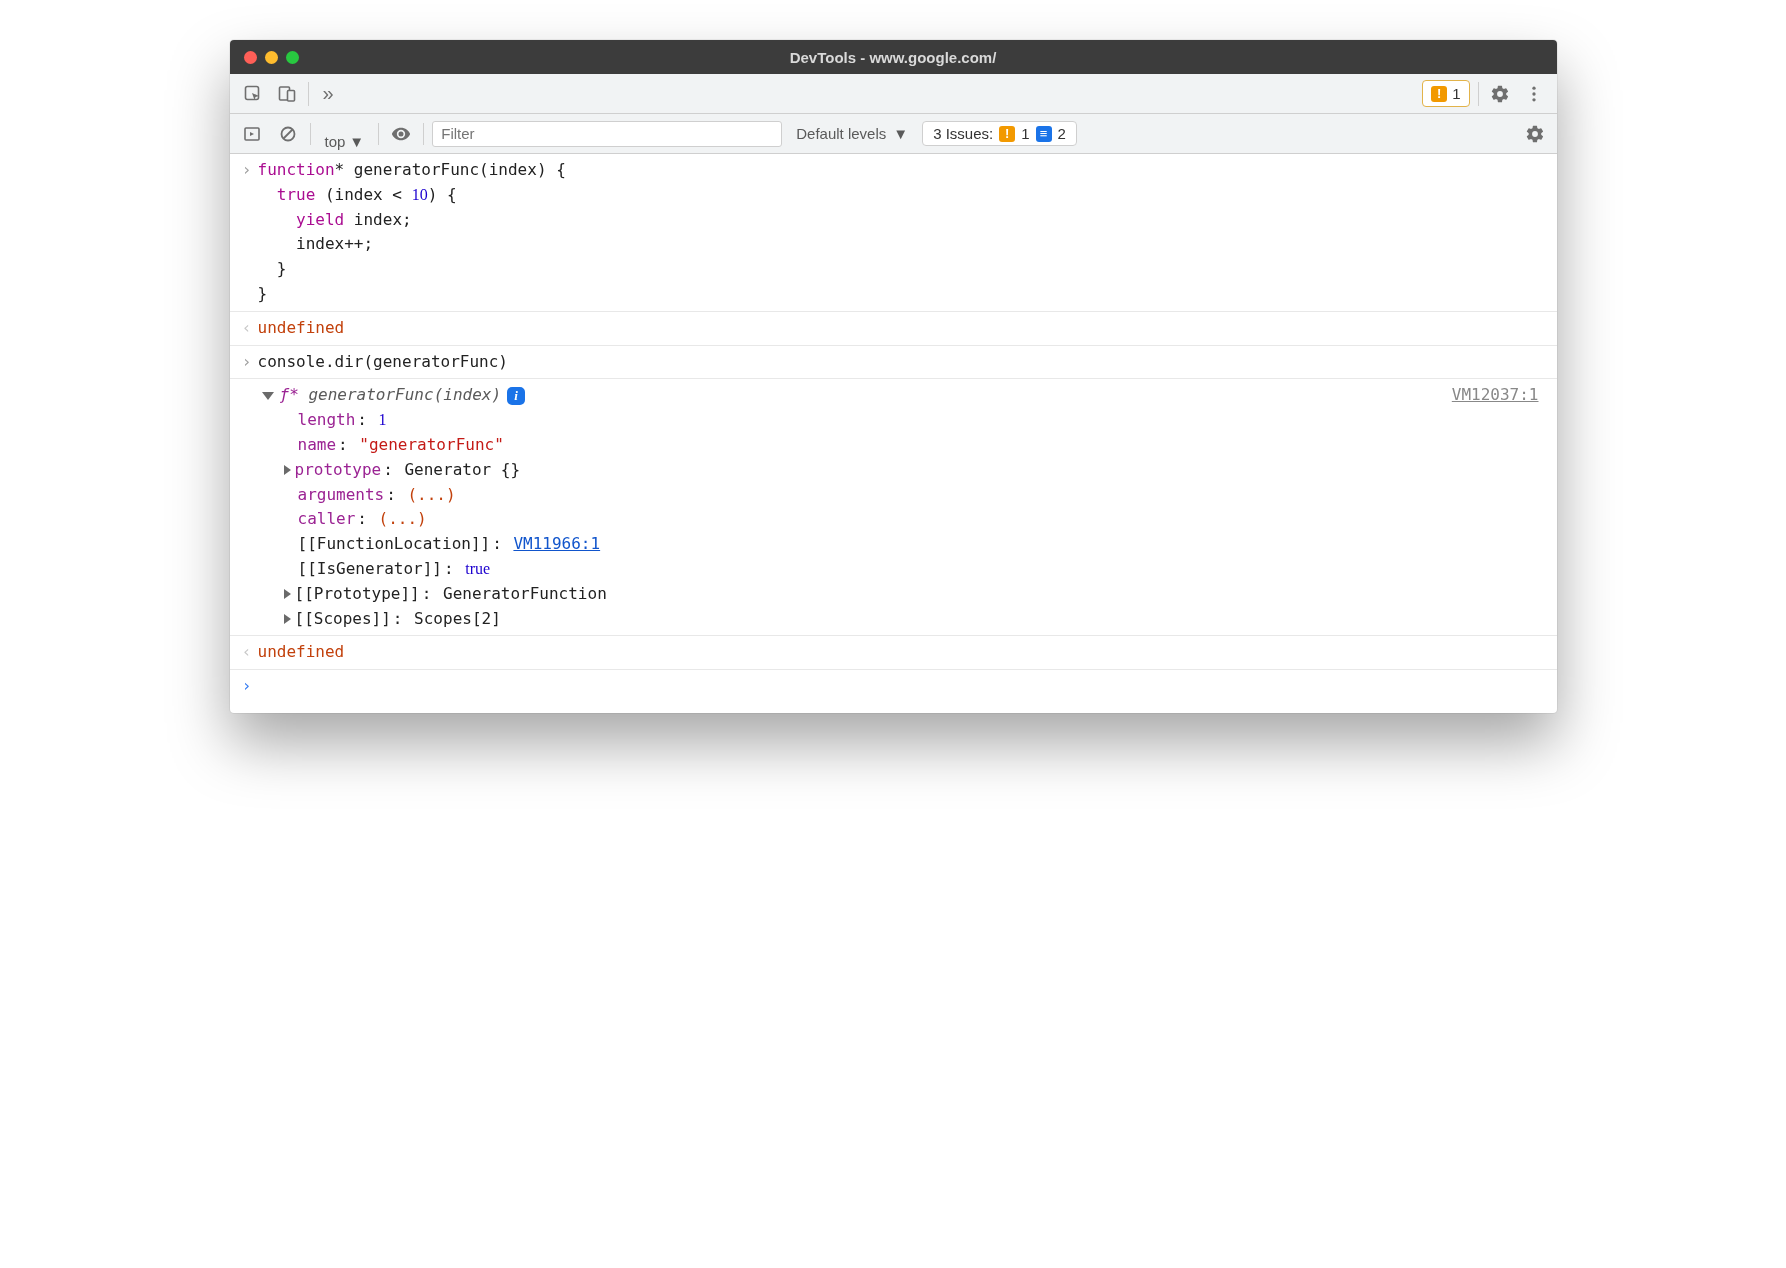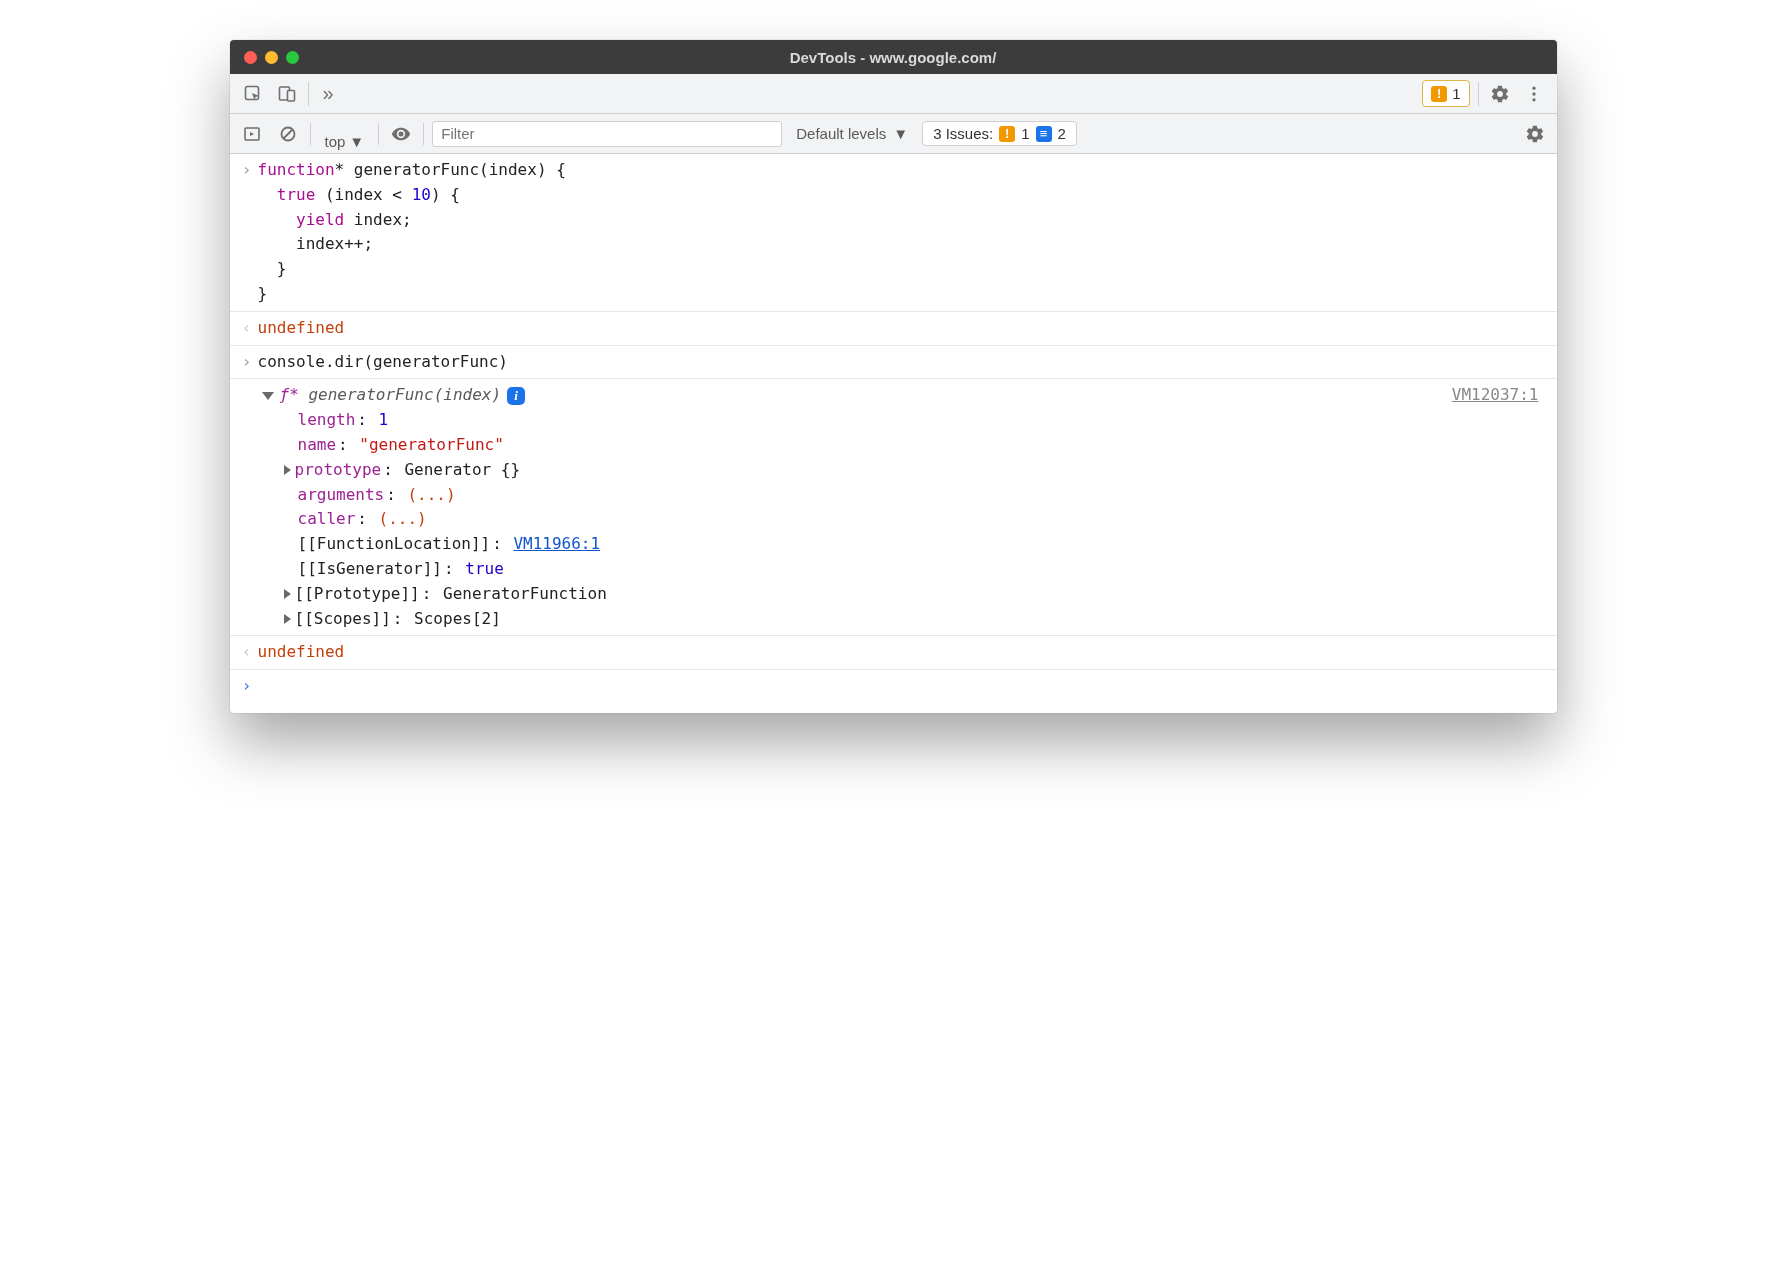--- a/index.html
+++ b/index.html
@@ -143,21 +143,21 @@
     user-select:none;
   }
   .gutter.in::before{content:"\203A";}
   .gutter.out::before{content:"\2039";color:#c9c9c9;}
   .gutter.blue::before{content:"\203A";color:var(--prompt-blue);}
   .content{flex:1;white-space:pre;color:#222;padding-right:8px;}
   .content.wrap{white-space:pre-wrap;text-align:center;}
   .muted{color:#c2410c;}
   .kw{color:var(--code-keyword);}
   .pn{color:#222;}
-  .num{color:var(--code-number);}
+  .num{color:var(--code-number);font-family:Liberation Serif, serif;}
   .purple{color:var(--code-purple);}
   .str{color:var(--code-string);}
   .link{color:var(--code-link);text-decoration:underline;cursor:pointer;}
   .srclink{color:#888;text-decoration:underline;margin-left:auto;white-space:nowrap;cursor:pointer;}
   .tree{padding-left:4px;}
   .tree-head{display:flex;align-items:center;gap:6px;}
   .tri{display:inline-block;width:0;height:0;}
   .tri.down{border-left:6px solid transparent;border-right:6px solid transparent;border-top:8px solid #6a6a6a;}
   .tri.right{border-top:5px solid transparent;border-bottom:5px solid transparent;border-left:7px solid #6a6a6a;margin-right:2px;vertical-align:-1px;}
   .sig{font-style:italic;color:#5a5a5a;}

